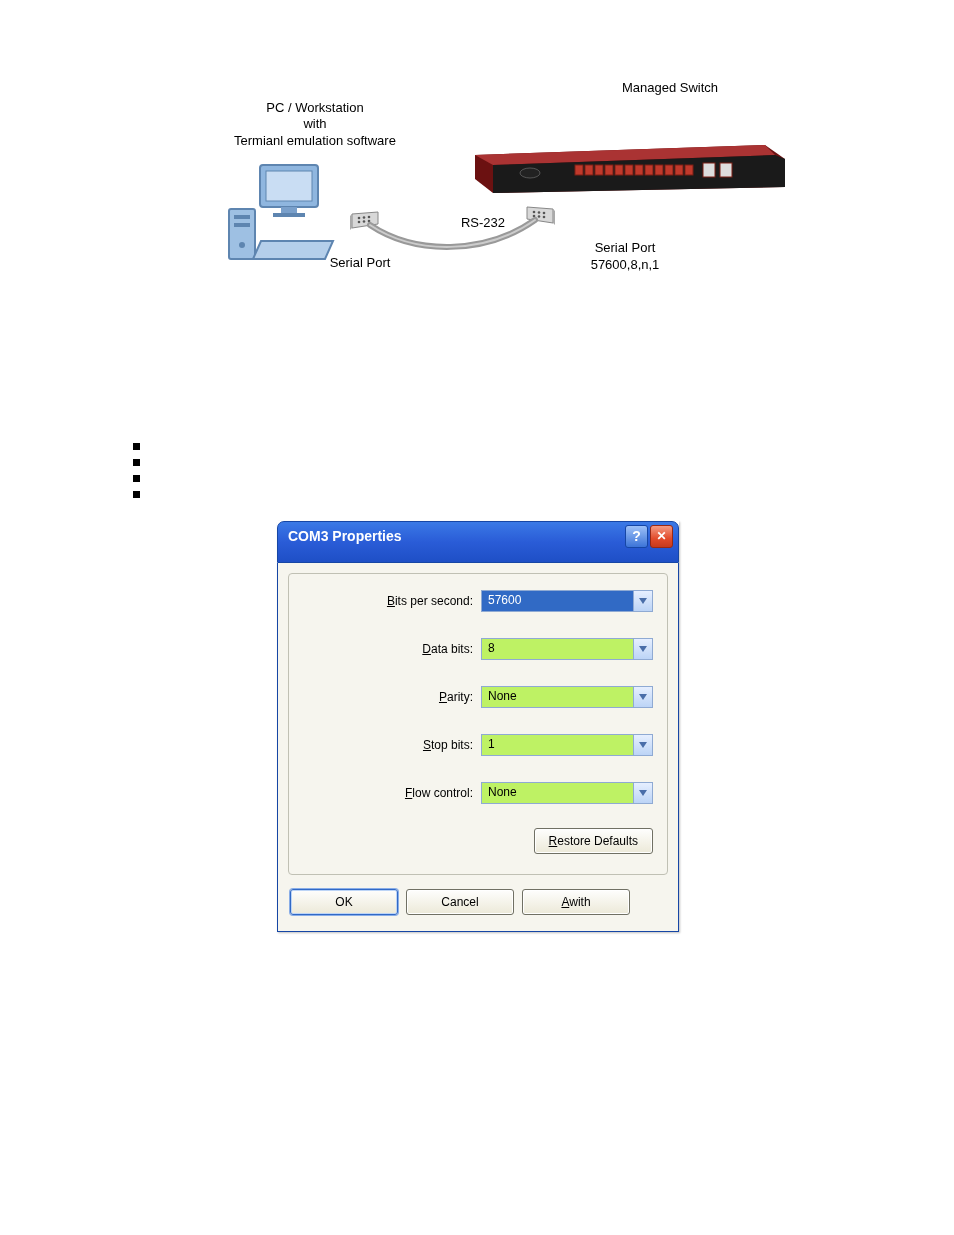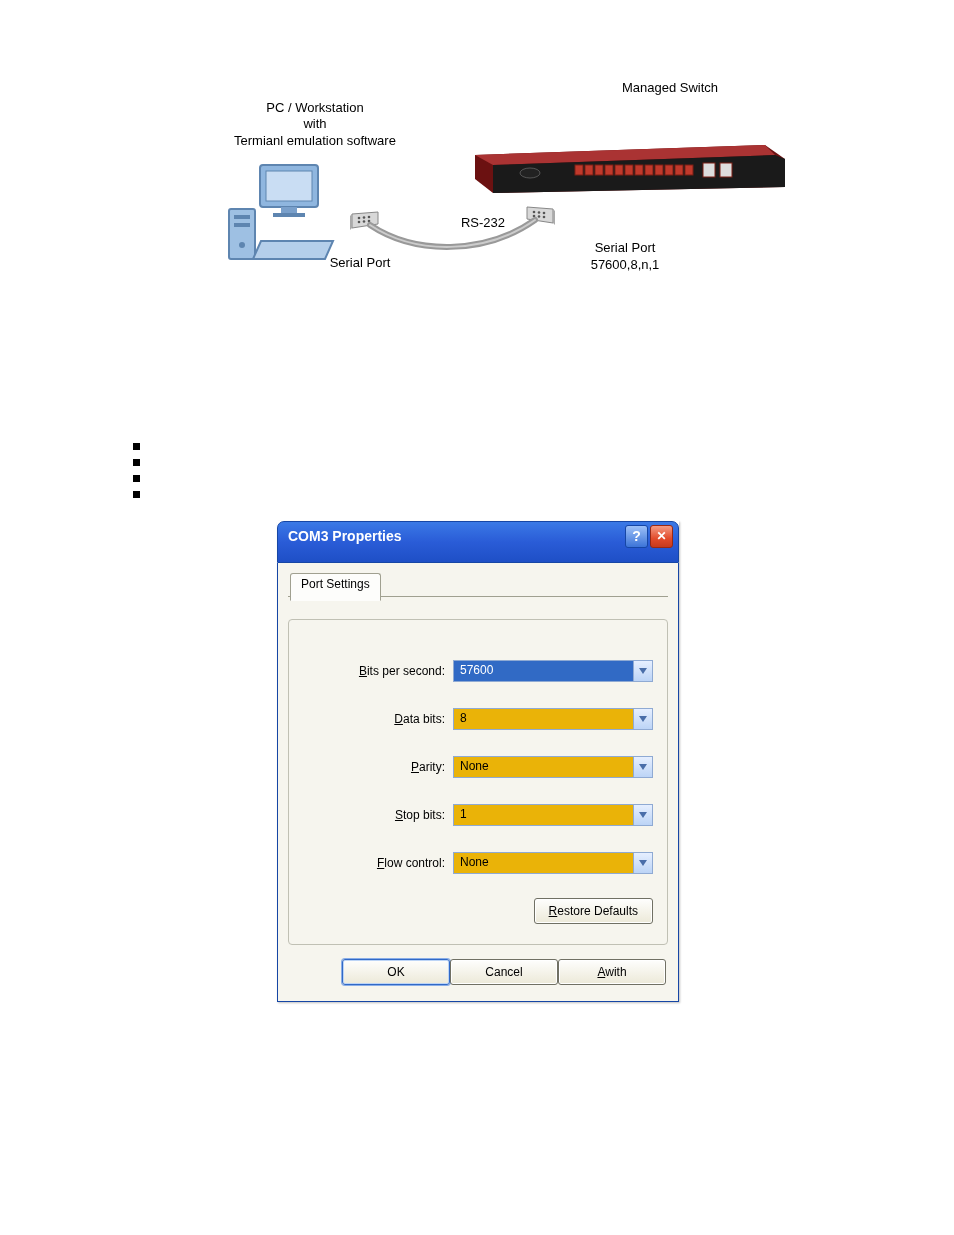--- a/index.html
+++ b/index.html
@@ -181,43 +181,43 @@
     right: 0;
     bottom: 0;
     height: 1px;
     background: #a0a090;
     z-index: 1;
   }
 
   .group {
     border: 1px solid #c0c0b4;
     border-radius: 4px;
-    padding: 40px 14px 20px 14px;
+    padding: 16px 14px 20px 14px;
     background: #f6f5ee;
     margin-bottom: 12px;
   }
   .row {
     display: flex;
     align-items: center;
     justify-content: flex-end;
     margin-bottom: 26px;
   }
   .row:last-of-type { margin-bottom: 0; }
   .row label {
     margin-right: 8px;
     font-size: 12px;
     text-align: right;
   }
   .underline { text-decoration: underline; }
 
   .combo {
-    width: 200px;
+    width: 172px;
     height: 22px;
     border: 1px solid #8faad3;
-    background: #eab308;
+    background: #bef264;
     display: flex;
     align-items: stretch;
     box-sizing: border-box;
   }
   .combo .value {
     flex: 1 1 auto;
     padding: 2px 6px;
     font-size: 12px;
     color: #000;
   }
@@ -252,21 +252,22 @@
     justify-content: center;
     box-shadow: inset 0 0 0 1px #fff;
   }
   .xp-button.default {
     border: 1px solid #3169c6;
     box-shadow: inset 0 0 0 1px #bcd4f6, 0 0 0 1px #89ade7;
   }
 
   .dialog-footer {
     display: flex;
-    justify-content: flex-end;
+    justify-content: flex-start;
+    gap: 8px;
     padding: 2px 2px 2px 2px;
   }
 </style>
 </head>
 <body>
 
 <div class="page">
 
   <div class="diagram">
 
@@ -376,26 +377,20 @@
       <span class="win-btn help-btn">
         <span>?</span>
       </span>
       <span class="win-btn close-btn">
         <span style="font-size:12px;font-weight:700">✕</span>
       </span>
     </div>
 
     <div class="dialog-body">
 
-      <div class="tabstrip">
-        <div class="tab">
-          <span>Port Settings</span>
-        </div>
-        <div class="tab-border"></div>
-      </div>
 
       <div class="group">
 
         <div class="row">
           <label>
             <span class="underline">B</span><span>its per second:</span>
           </label>
           <div class="combo selected">
             <span class="value">57600</span>
             <span class="chevron">

